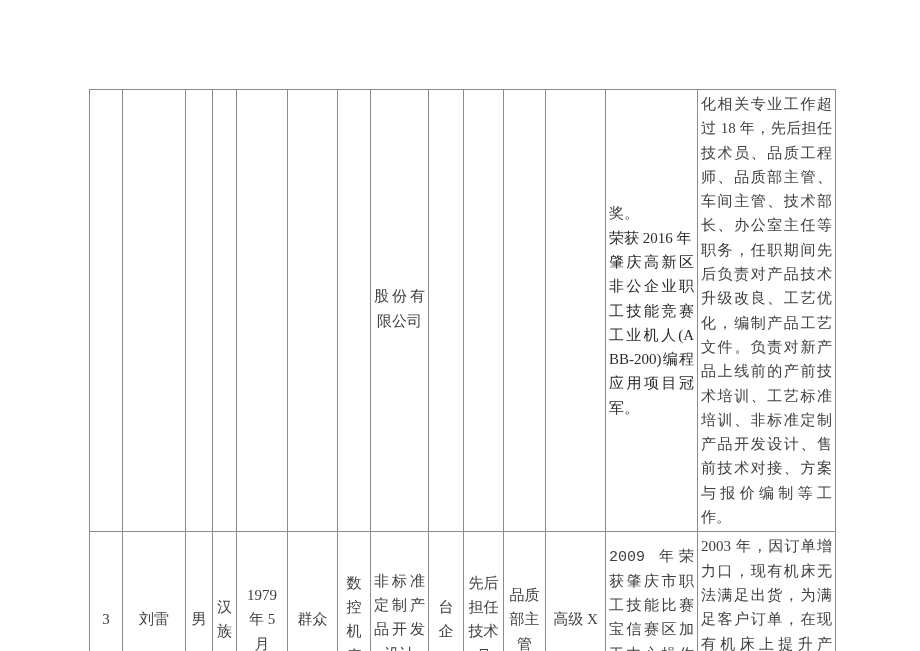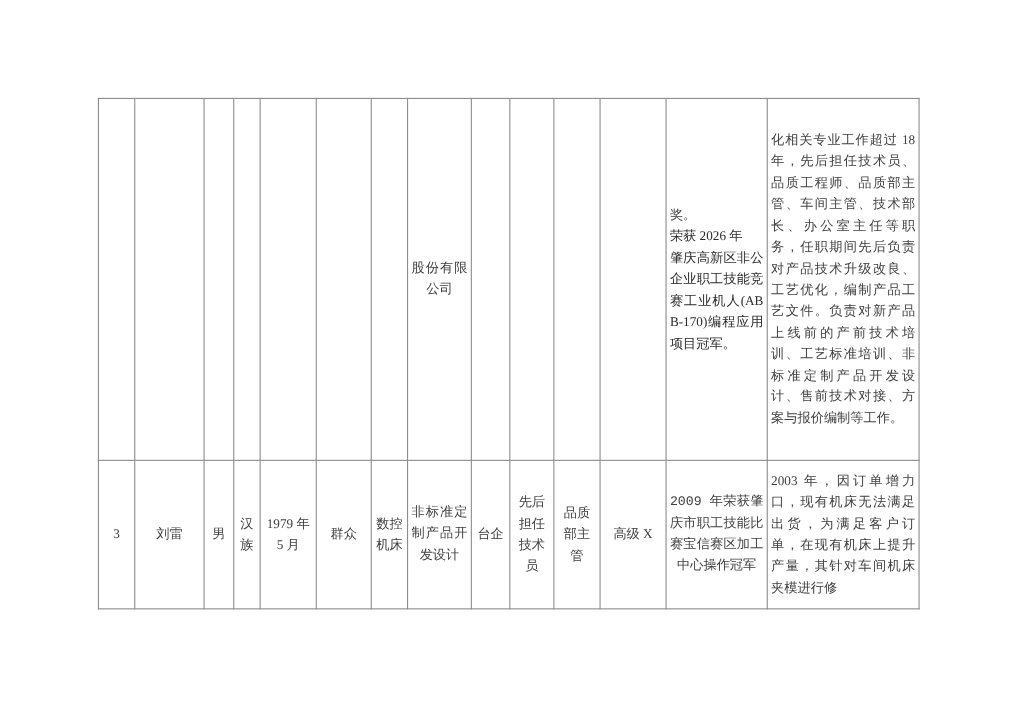--- a/index.html
+++ b/index.html
@@ -25,21 +25,21 @@
     left: 89px;
     top: 89px;
     width: 746px;
     border-collapse: collapse;
     table-layout: fixed;
   }
   table.doc-table td {
     border: 1px solid #8c8c8c;
     vertical-align: middle;
     padding: 2px 3px;
-    font-size: 12px;
+    font-size: 15px;
     line-height: 1.62;
     color: #404040;
     word-wrap: break-word;
     overflow-wrap: break-word;
     word-break: break-all;
   }
   
   col.c0  { width: 33px; }
   col.c1  { width: 63px; }
   col.c2  { width: 27px; }
@@ -100,22 +100,22 @@
         <td class="ctr top"></td>
         <td class="ctr top"></td>
         <td class="ctr top"></td>
         <td class="jc top">股份有限公司</td>
         <td class="ctr top"></td>
         <td class="ctr top"></td>
         <td class="ctr top"></td>
         <td class="ctr top"></td>
         <td class="just top">
           <span class="p blk">奖。</span>
-          <span class="p blk emph">荣获 2026 年</span>
-          <span class="p blk emph">肇庆高新区非公企业职工技能竞赛工业机人(ABB-170)编程应用项目冠军。</span>
+          <span class="p blk emph">荣获 2016 年</span>
+          <span class="p blk emph">肇庆高新区非公企业职工技能竞赛工业机人(ABB-200)编程应用项目冠军。</span>
         </td>
         <td class="just top">化相关专业工作超过 18 年，先后担任技术员、品质工程师、品质部主管、车间主管、技术部长、办公室主任等职务，任职期间先后负责对产品技术升级改良、工艺优化，编制产品工艺文件。负责对新产品上线前的产前技术培训、工艺标准培训、非标准定制产品开发设计、售前技术对接、方案与报价编制等工作。</td>
       </tr>
 
       <tr class="r2">
         <td class="ctr mid">3</td>
         <td class="ctr mid">刘雷</td>
         <td class="ctr mid">男</td>
         <td class="ctr mid">汉族</td>
         <td class="ctr mid">1979 年 5 月</td>

